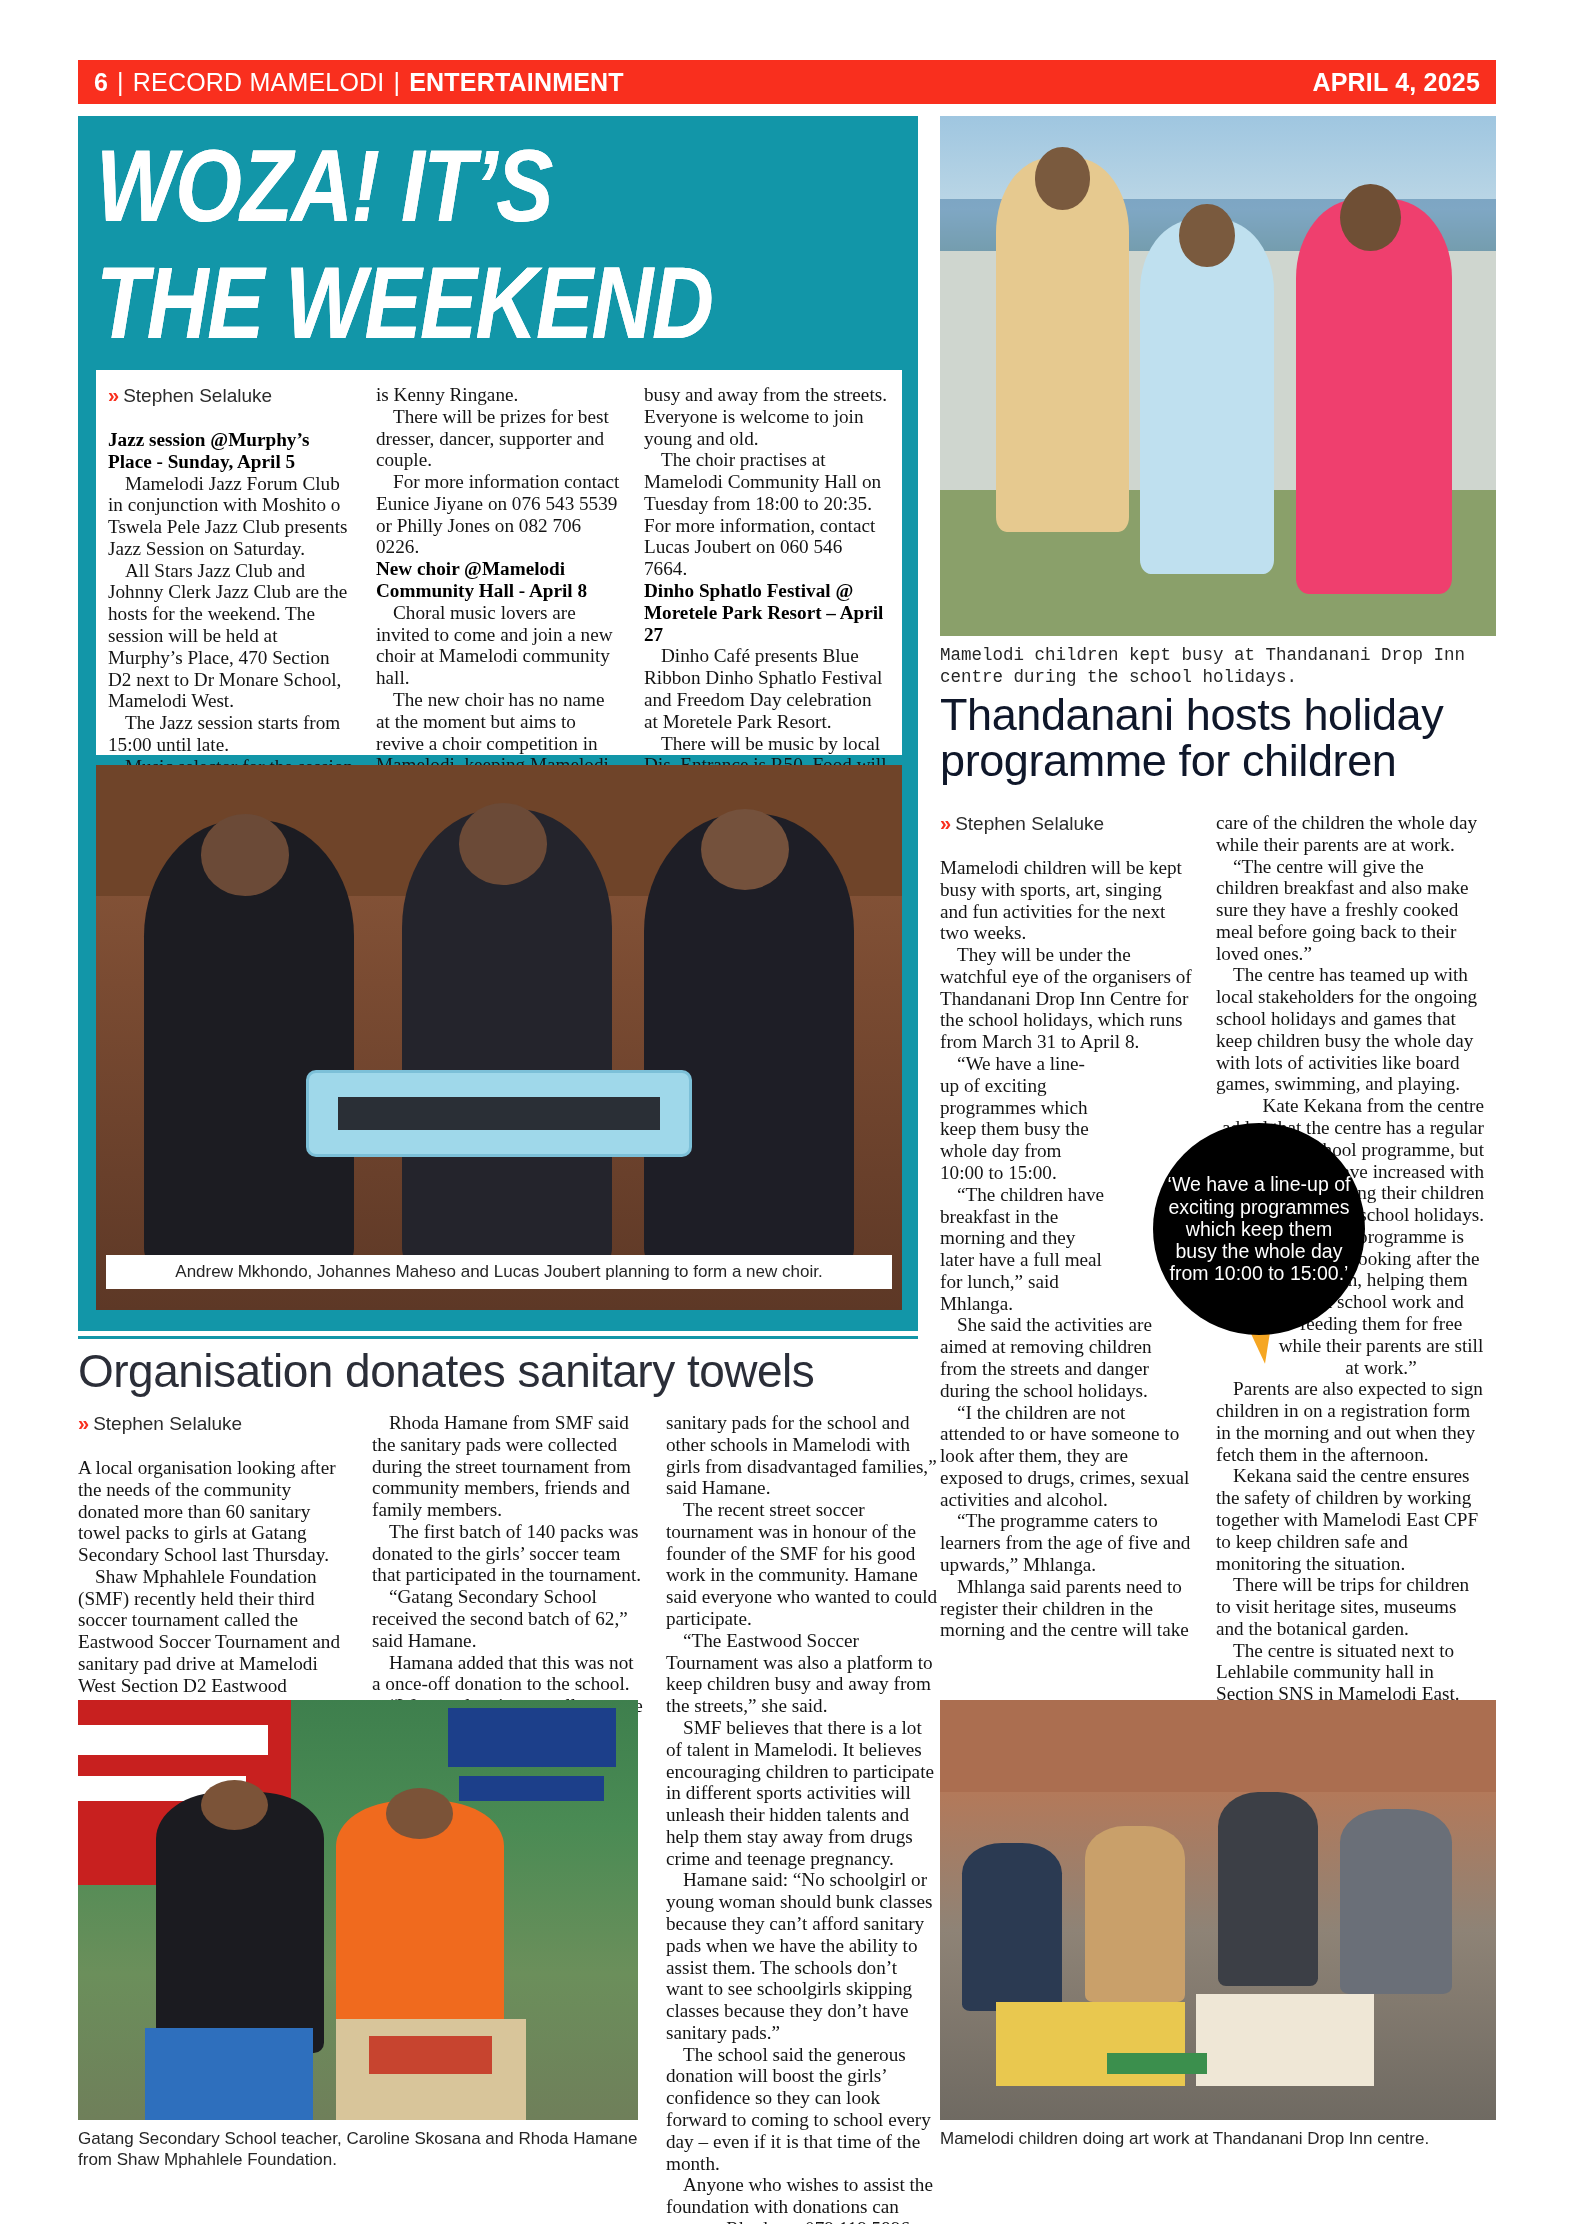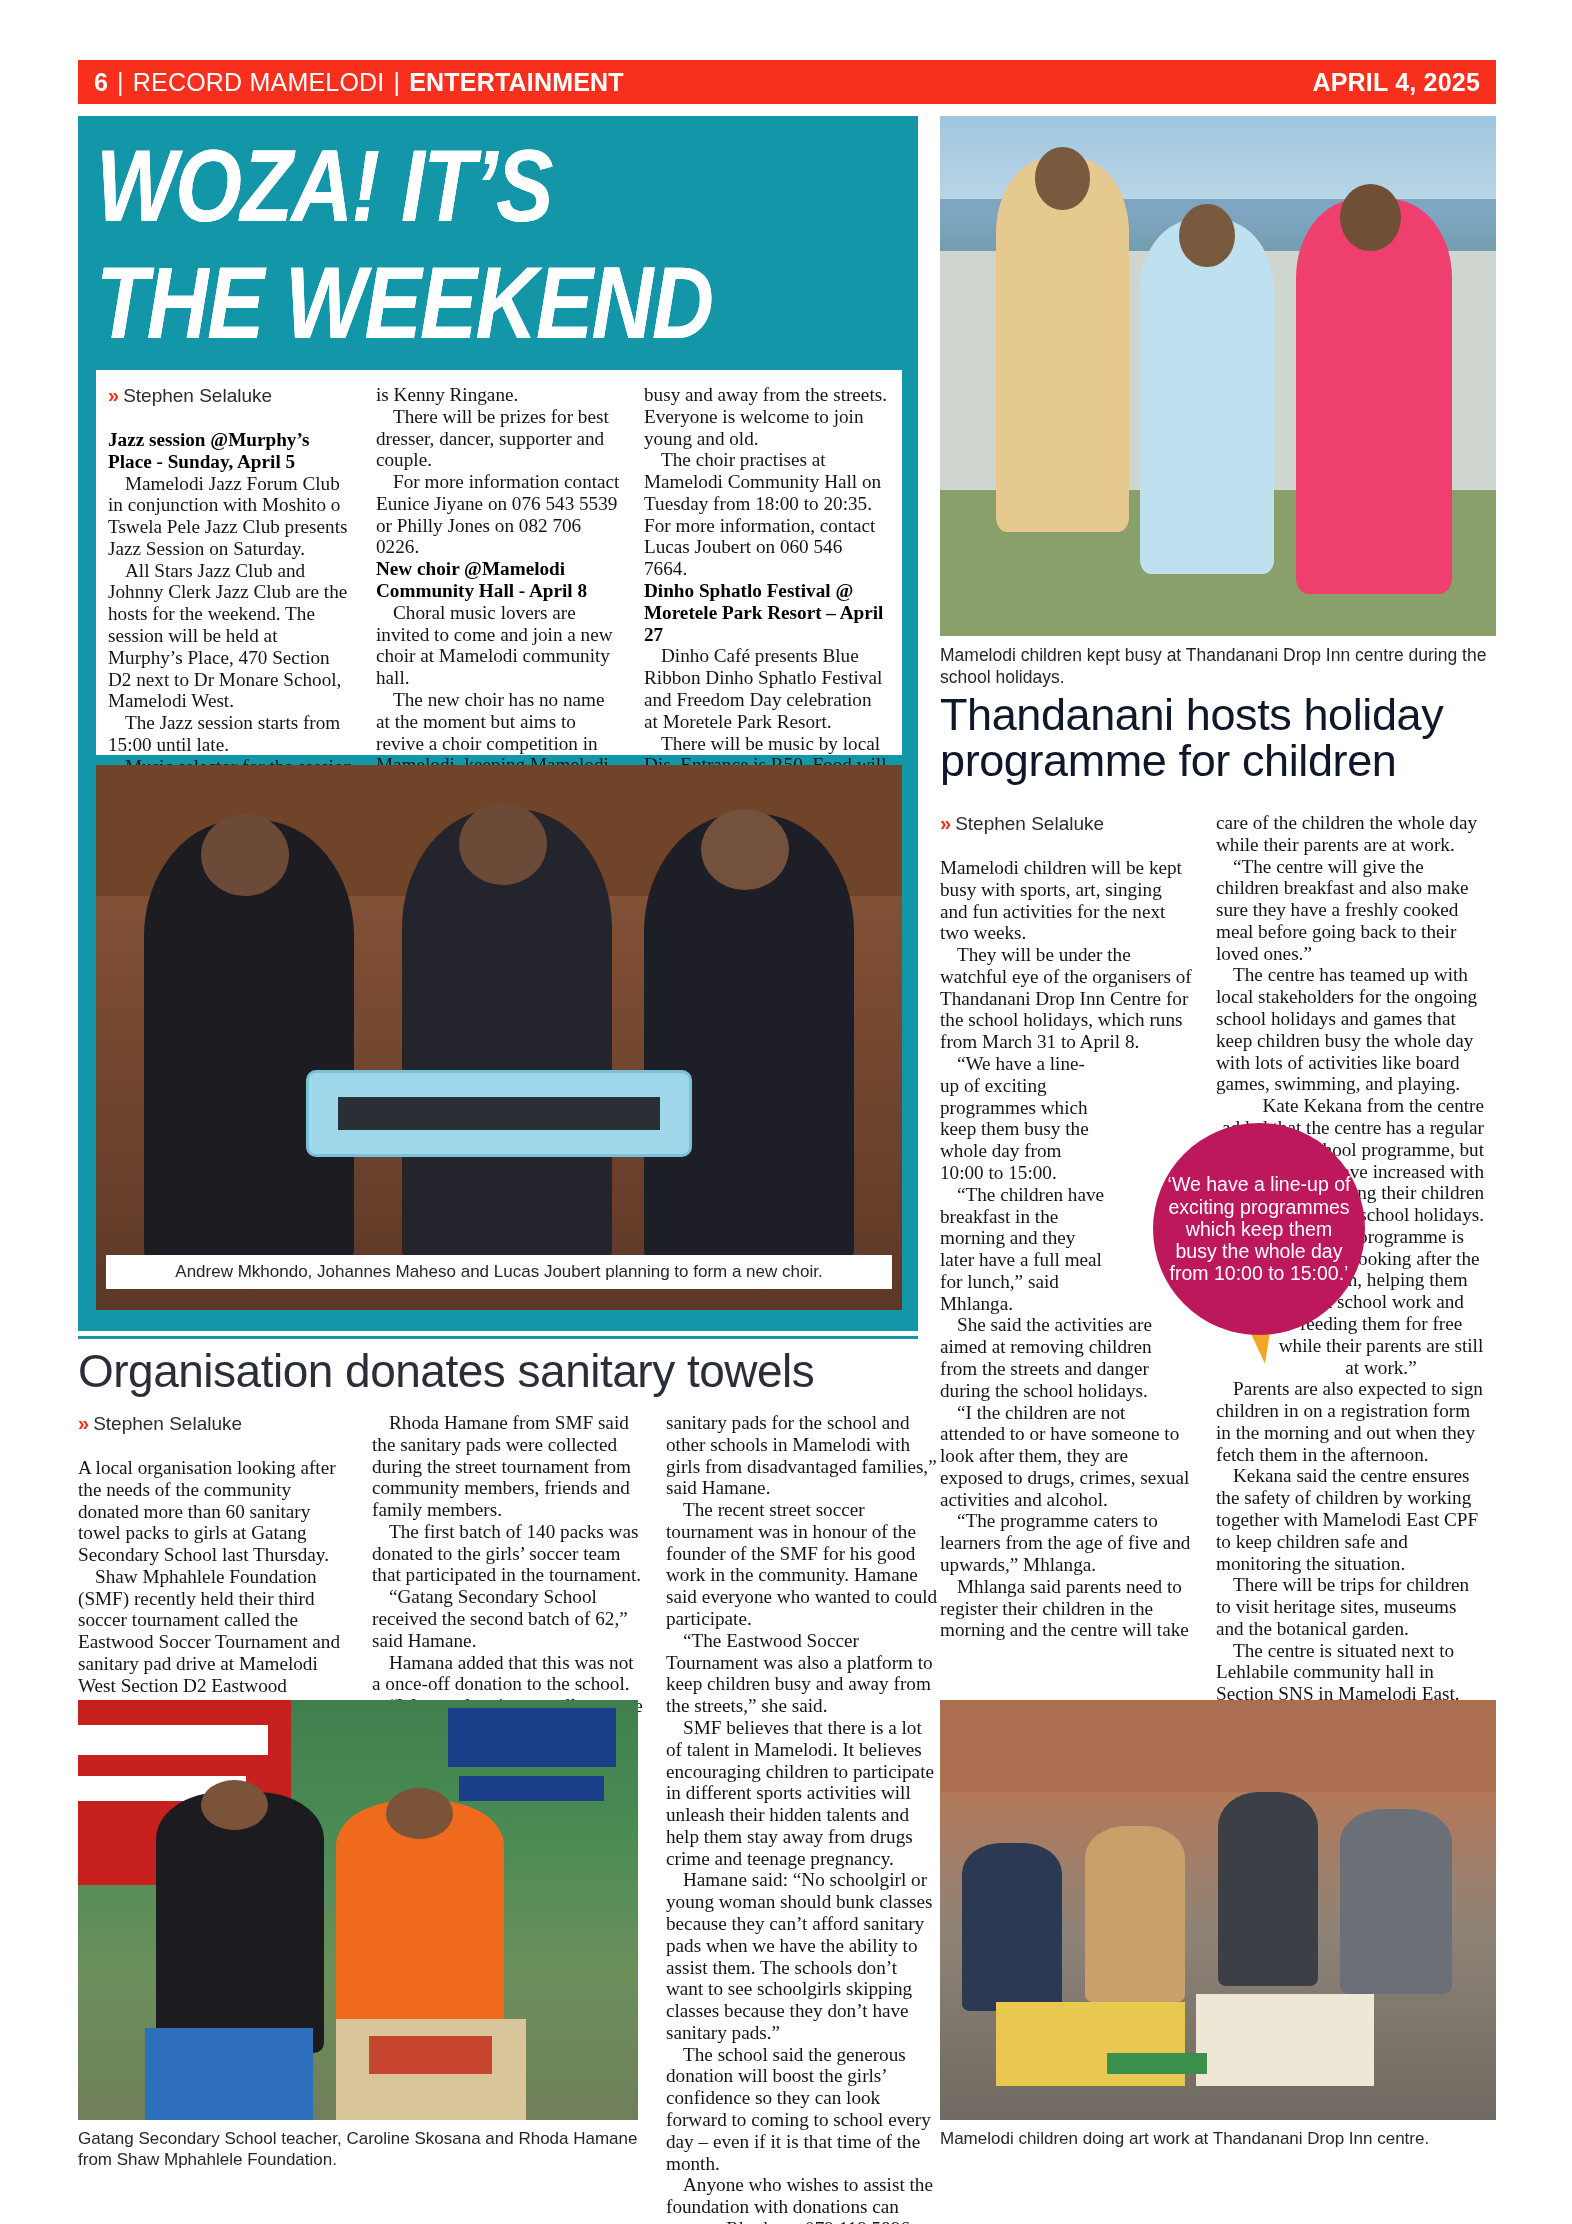--- a/index.html
+++ b/index.html
@@ -93,40 +93,40 @@
     z-index:5;
   }
 
   
   .r-photo1 {
     position:absolute; left:940px; top:116px; width:556px; height:520px;
     overflow:hidden; background:#3b6f3b;
   }
   .r-cap1 {
     position:absolute; left:940px; top:645px; width:556px;
-    font-family:Liberation Sans, sans-serif; font-size:17.5px; line-height:1.25;
+    font-family:Liberation Mono, monospace; font-size:17.5px; line-height:1.25;
     color:#262626;
   }
   .r-headline {
     position:absolute; left:940px; top:692px; width:560px;
     font-family:"Liberation Sans", sans-serif;
     font-size:45px; line-height:1.02; font-weight:400; color:#0f172a;
     letter-spacing:-0.4px;
   }
   .r-art {
     position:absolute; left:940px; top:812px; width:570px; height:850px;
   }
   .r-cols { display:flex; gap:24px; }
   .r-col { width:252px; }
   .r-col.wide { width:268px; }
 
   
   .pullq {
     position:absolute; left:1153px; top:1123px; width:212px; height:212px;
-    background:#be185d; border-radius:50%;
+    background:#000000; border-radius:50%;
     color:#ffffff; font-family:"Liberation Sans", sans-serif;
     font-size:19.5px; line-height:1.14; text-align:center;
     display:flex; align-items:center; justify-content:center;
     padding:10px 14px; z-index:6;
   }
   .pullq-tail {
     position:absolute; left:1238px; top:1292px; width:0; height:0;
     border-left:22px solid transparent; border-right:22px solid transparent;
     border-top:72px solid #f5a623; z-index:5;
     transform: rotate(-8deg);

